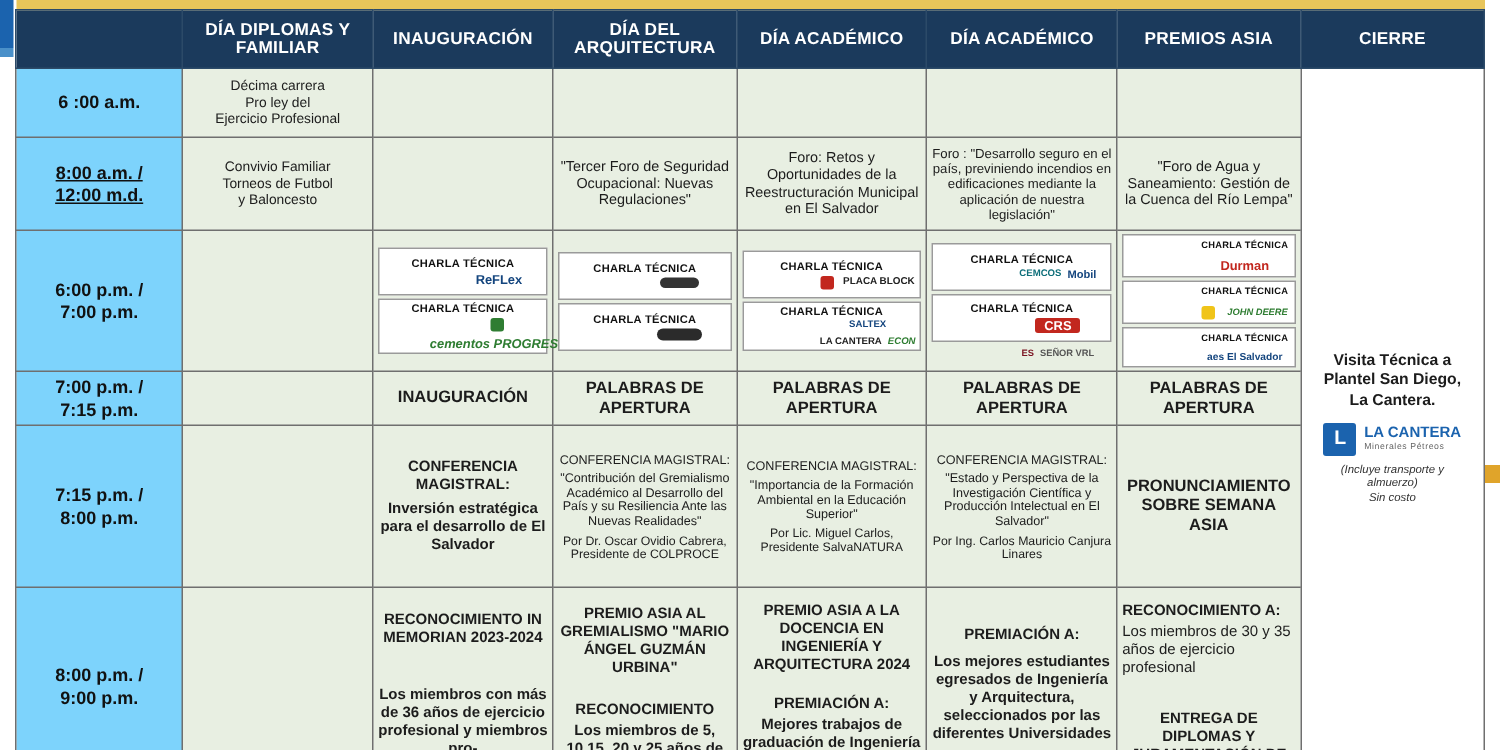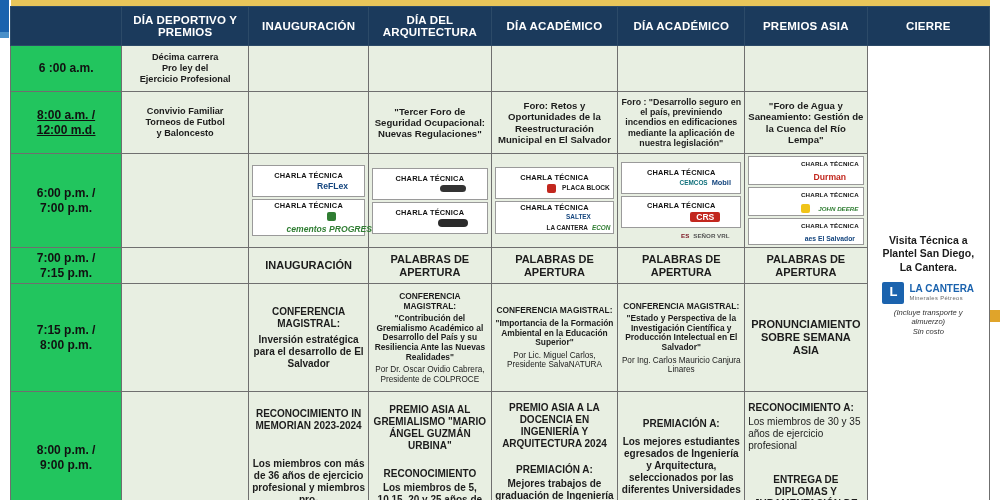--- a/index.html
+++ b/index.html
@@ -37,27 +37,27 @@
 
   thead th{
     background:#1b3a5c;color:#ffffff;
     font-size:11.5px;font-weight:bold;text-align:center;
     letter-spacing:.2px;line-height:1.05;
     height:34px;border:1px solid #2c4a68;
   }
   thead th.topbar{background:#e8c55a;height:6px;padding:0;border:none;}
 
   .hourcell{
-    background:#22c55e;text-align:center;font-size:12px;font-weight:bold;
+    background:#7dd3fc;text-align:center;font-size:12px;font-weight:bold;
     color:#111;line-height:1.25;
   }
   .cell{background:#e8efe2;font-size:9.6px;text-align:center;line-height:1.18;}
   .cell.white{background:#ffffff;}
   .cell.tight{font-size:8.8px;}
-  .strong{font-weight:bold;}
+  .strong{font-weight:normal;}
   .big{font-size:11px;font-weight:bold;line-height:1.2;}
   .mid{font-size:10px;font-weight:bold;line-height:1.2;}
   .small{font-size:8.4px;line-height:1.15;}
 
   
   .ct-wrap{display:flex;flex-direction:column;gap:2px;}
   .ct-box{border:1px solid #9a9a9a;background:#ffffff;padding:2px 2px;min-height:26px;
           display:flex;flex-direction:column;align-items:center;justify-content:center;}
   .ct-label{font-size:7.4px;font-weight:bold;color:#111;letter-spacing:.2px;}
   .logo-row{display:flex;align-items:center;justify-content:center;gap:4px;flex-wrap:wrap;margin-top:1px;padding-left:48px;}
@@ -109,21 +109,21 @@
           <col class="c5">
           <col class="c6">
           <col class="c7">
     </colgroup>
     <thead>
       <tr>
         <th class="topbar" colspan="8"></th>
       </tr>
       <tr>
         <th></th>
-        <th>DÍA DEPORTIVO Y PREMIOS</th>
+        <th>DÍA DIPLOMAS Y FAMILIAR</th>
         <th>INAUGURACIÓN</th>
         <th>DÍA DEL ARQUITECTURA</th>
         <th>DÍA ACADÉMICO</th>
         <th>DÍA ACADÉMICO</th>
         <th>PREMIOS ASIA</th>
         <th>CIERRE</th>
       </tr>
     </thead>
     <tbody>
 

